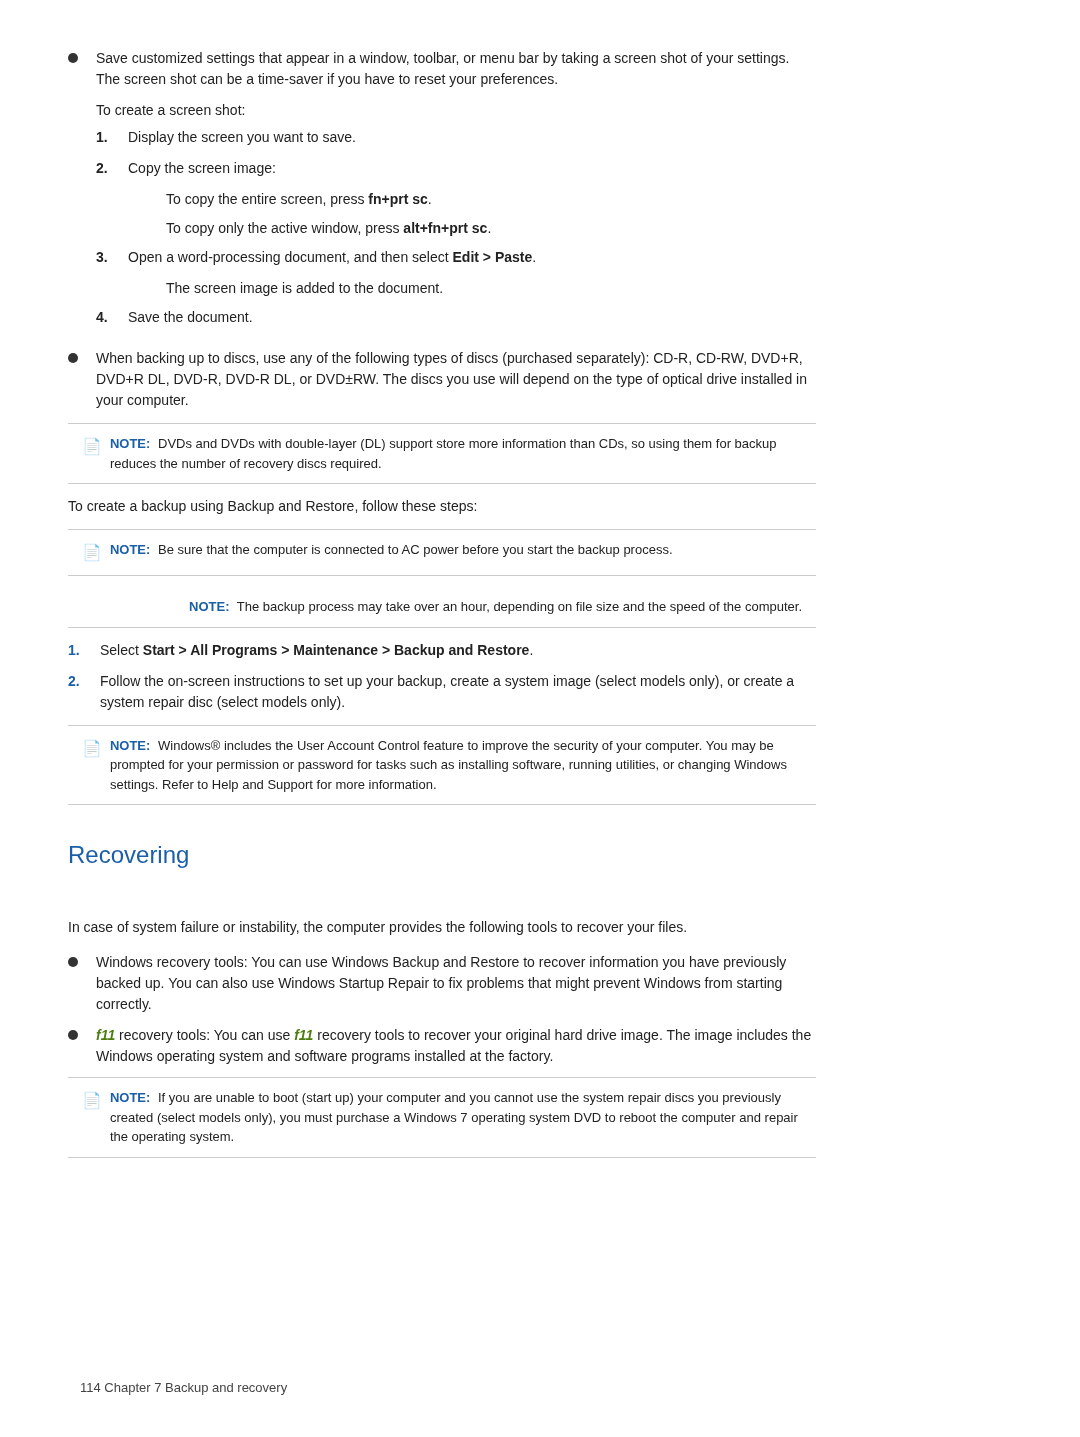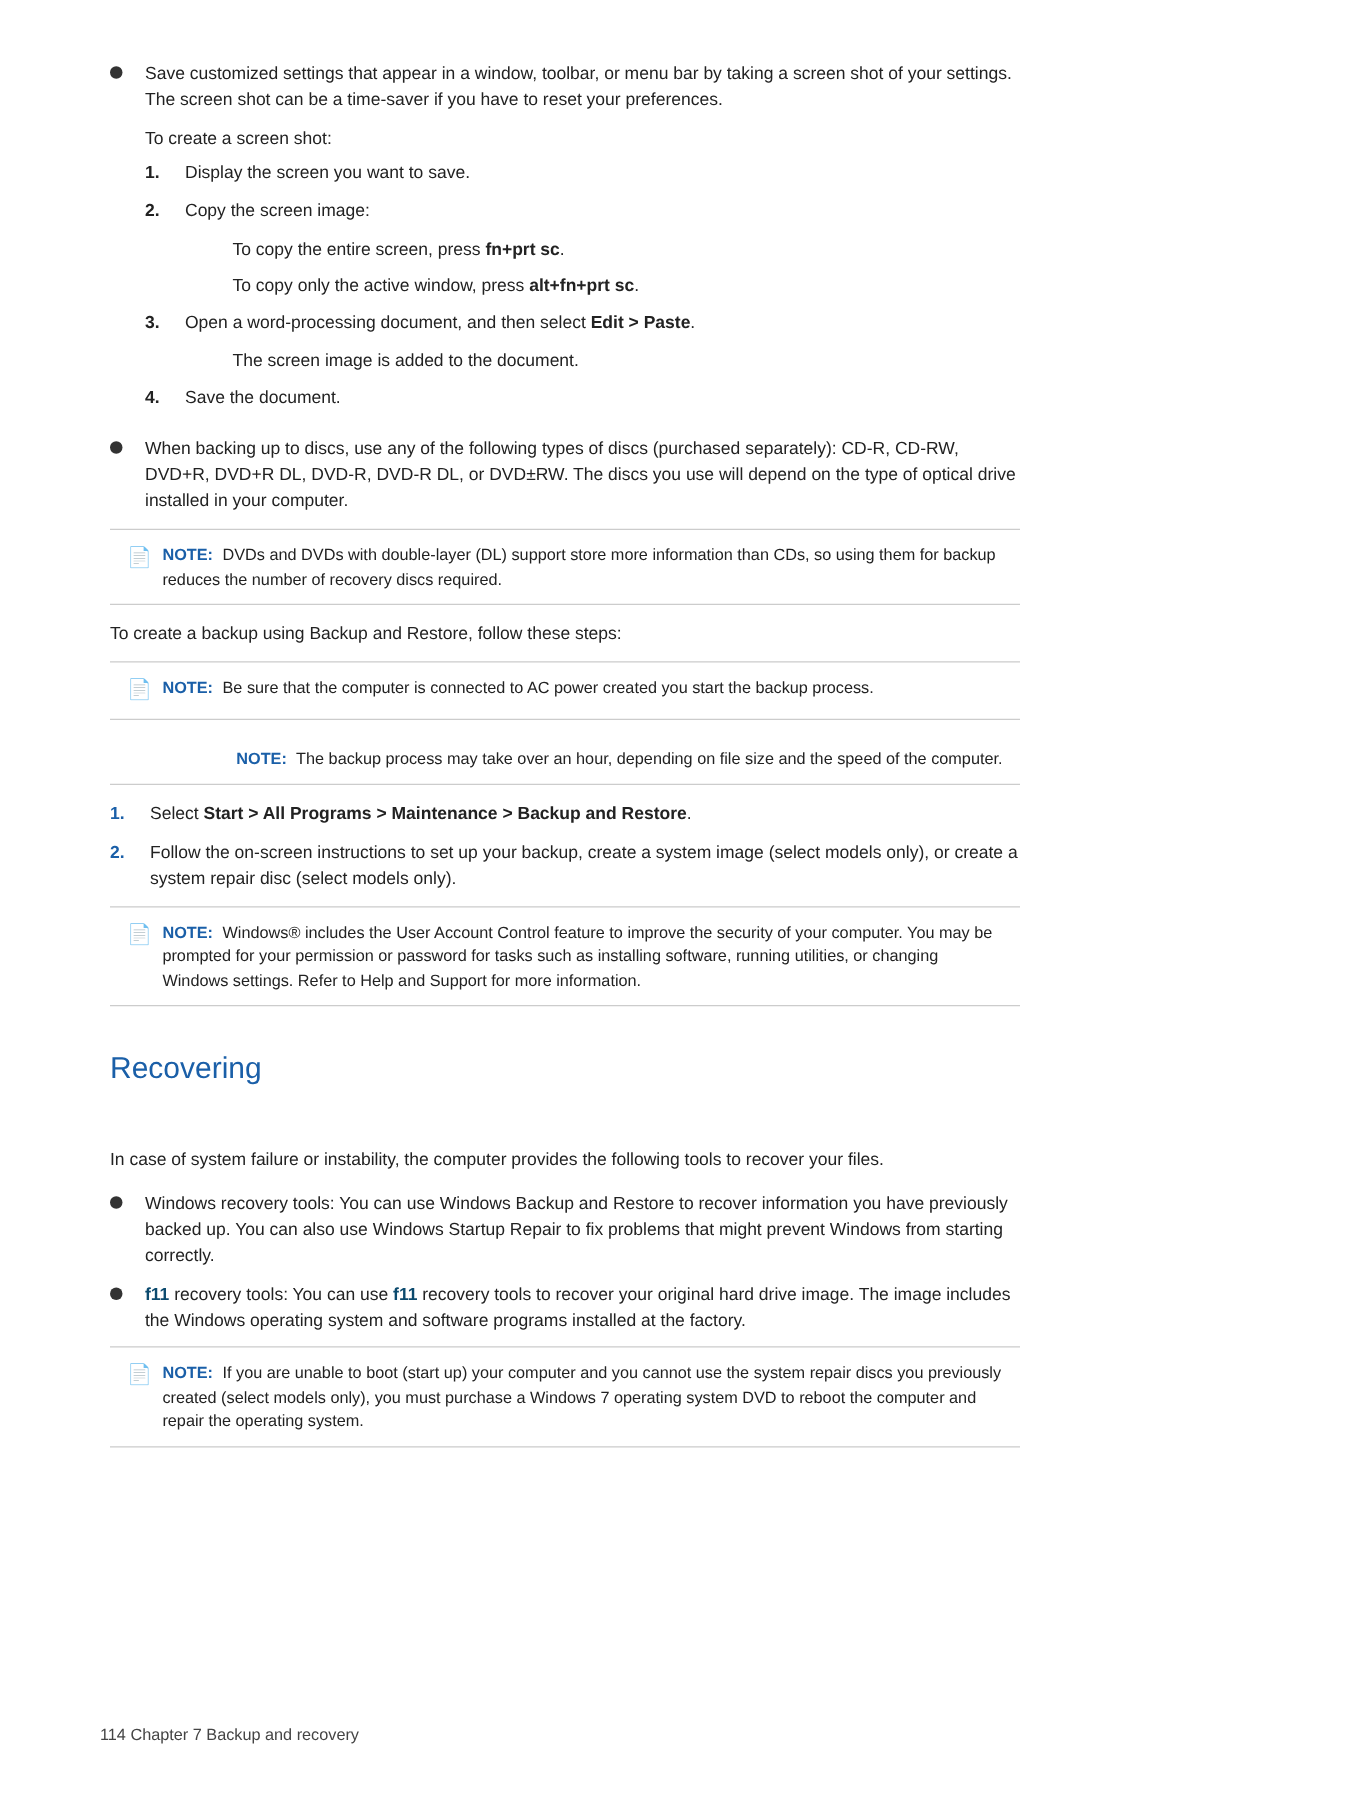--- a/index.html
+++ b/index.html
@@ -6,21 +6,21 @@
     body {
       background: #ffffff;
       font-family: Arial, Helvetica, sans-serif;
       font-size: 14px;
       color: #222222;
       line-height: 1.5;
     }
     .page {
       width: 896px;
       min-height: 1437px;
-      padding: 48px 80px 60px 88px;
+      padding: 48px 80px 60px 68px;
       position: relative;
     }
     
     .bullet-item {
       display: flex;
       align-items: flex-start;
       margin-bottom: 12px;
     }
     .bullet-dot {
       width: 10px;
@@ -75,21 +75,22 @@
     
     .recovering-heading {
       color: #1a5fa8;
       font-size: 24px;
       font-weight: normal;
       margin-top: 32px;
       margin-bottom: 14px;
     }
     
     .blue-link {
-      color: #0c4a6e;
+      color: #4d7c0f;
+      font-style: italic;
     }
     
     .bold { font-weight: bold; }
     
     .footer {
       position: absolute;
       bottom: 40px;
       left: 80px;
       font-size: 13px;
       color: #444;
@@ -168,21 +169,21 @@
 
 
   <div class="content-block">
     <span>To create a backup using Backup and Restore, follow these steps:</span>
   </div>
 
   <div class="note-box">
     <span class="note-icon">📄</span>
     <span class="note-text">
       <span class="note-label">NOTE:</span>
-      <span>Be sure that the computer is connected to AC power created you start the backup process.</span>
+      <span>Be sure that the computer is connected to AC power before you start the backup process.</span>
     </span>
   </div>
 
   <div class="note-box" style="border-top: none; margin-top: -1px; text-align: right;">
     <span style="width:28px; flex-shrink:0;"></span>
     <span class="note-text">
       <span class="note-label">NOTE:</span>
       <span>The backup process may take over an hour, depending on file size and the speed of the computer.</span>
     </span>
   </div>

